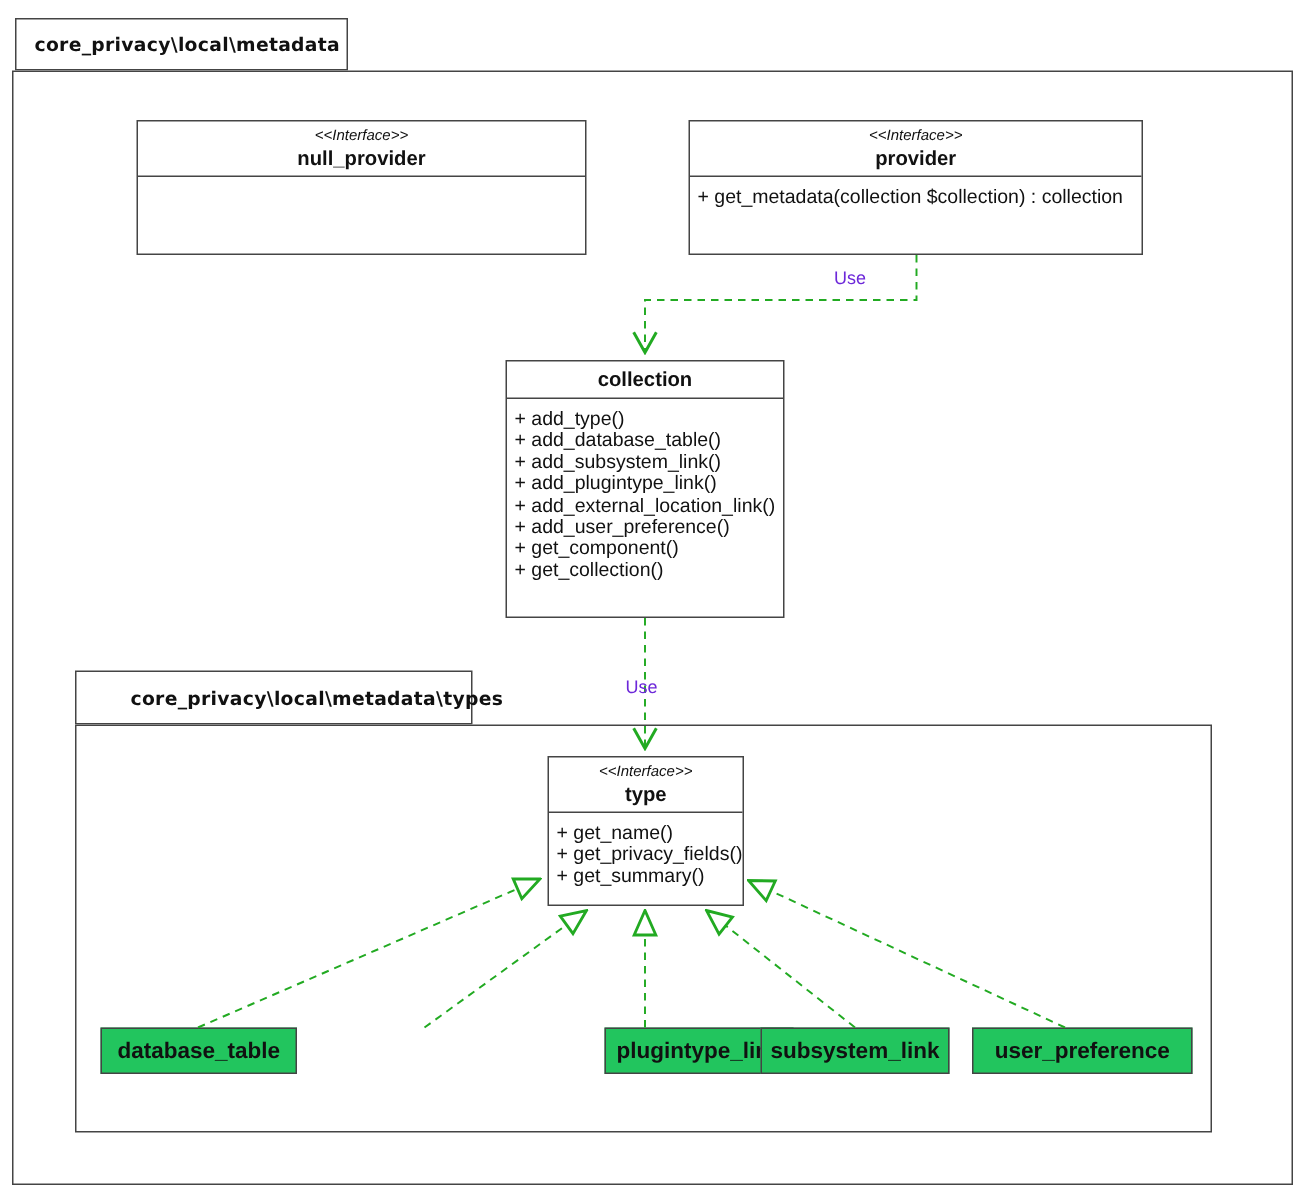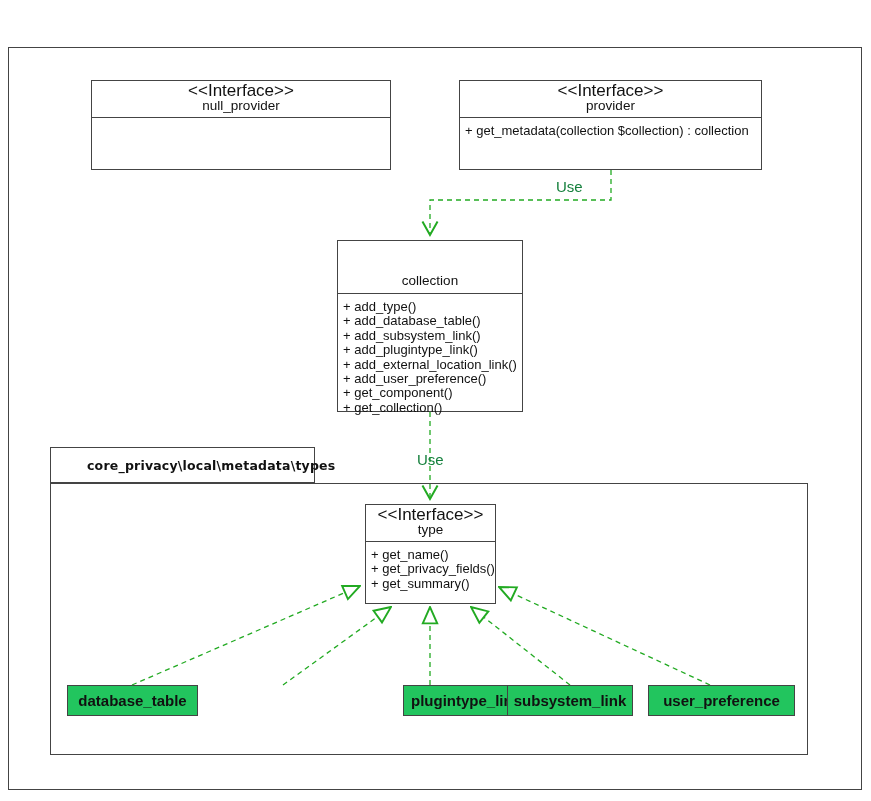--- a/index.html
+++ b/index.html
@@ -42,26 +42,27 @@
     border: 1.4px solid #444;
     box-sizing: border-box;
     z-index: 2;
   }
   .uml-head {
     text-align: center;
     border-bottom: 1.2px solid #444;
     padding: 3px 2px 4px;
   }
   .stereo {
-    font-size: 17px;
+    font-style: italic;
+    font-size: 10px;
     line-height: 14px;
     display: block;
   }
   .cls-name {
-    font-weight: normal;
+    font-weight: bold;
     font-size: 13.5px;
     line-height: 15px;
     display: block;
   }
   .uml-methods {
     padding: 6px 5px 0 5px;
     font-size: 13px;
     line-height: 14.4px;
     white-space: nowrap;
   }
@@ -83,52 +84,55 @@
   
   svg.edges {
     position: absolute;
     left: 0; top: 0;
     width: 871px; height: 801px;
     z-index: 4;
     pointer-events: none;
   }
   .edge-label {
     position: absolute;
-    font-size: 15px;
-    color: #15803d;
+    font-size: 12px;
+    color: #6d28d9;
     z-index: 5;
     white-space: nowrap;
   }
 </style>
 </head>
 <body>
 
 <div class="canvas">
 
+  <div class="pkg-tab" style="left:10px; top:12px; width:222px; height:35px;">
+    <span>core_privacy\local\metadata</span>
+  </div>
   <div class="pkg-body" style="left:8px; top:47px; width:854px; height:743px;"></div>
 
   <div class="uml-class" style="left:91px; top:80px; width:300px; height:90px;">
     <div class="uml-head">
       <span class="stereo">&lt;&lt;Interface&gt;&gt;</span>
       <span class="cls-name">null_provider</span>
     </div>
   </div>
 
   <div class="uml-class" style="left:459px; top:80px; width:303px; height:90px;">
     <div class="uml-head">
       <span class="stereo">&lt;&lt;Interface&gt;&gt;</span>
       <span class="cls-name">provider</span>
     </div>
     <div class="uml-methods">
       <div>+ get_metadata(collection $collection) : collection</div>
     </div>
   </div>
 
   <div class="uml-class" style="left:337px; top:240px; width:186px; height:172px;">
-    <div class="uml-head" style="padding:4px 2px 5px;margin-top:28px;">
+    <div class="uml-head" style="padding:4px 2px 5px;">
       <span class="cls-name">collection</span>
     </div>
     <div class="uml-methods">
       <div>+ add_type()</div>
       <div>+ add_database_table()</div>
       <div>+ add_subsystem_link()</div>
       <div>+ add_plugintype_link()</div>
       <div>+ add_external_location_link()</div>
       <div>+ add_user_preference()</div>
       <div>+ get_component()</div>

